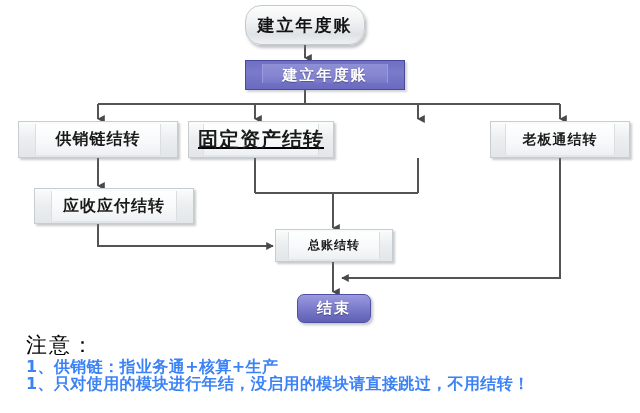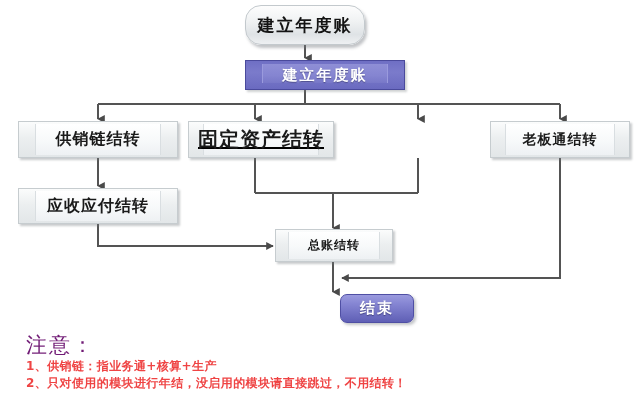--- a/index.html
+++ b/index.html
@@ -102,48 +102,47 @@
     white-space: nowrap;
     text-shadow: 0 1px 1px rgba(40,40,90,0.55);
   }
 
   
   .purpleround {
     border-radius: 7px;
     background: linear-gradient(to bottom, #9a9ade 0%, #8484d2 35%, #5f5fb5 100%);
     border: 1px solid #4f4fa4;
     box-shadow: 2px 2px 3px rgba(120,125,130,0.45);
-    margin-left: 43px;
   }
   .purpleround .txt {
     color: #ffffff;
     font-weight: 700;
     letter-spacing: 2px;
     white-space: nowrap;
     text-shadow: 0 1px 1px rgba(40,40,90,0.6);
   }
 
   
   #note {
     position: absolute;
     left: 26px;
     top: 333px;
     width: 470px;
   }
   #note .note-title {
-    color: #701a75;
+    color: #000000;
     font-size: 21px;
     font-weight: 400;
     letter-spacing: 2px;
     line-height: 25px;
     white-space: nowrap;
   }
   #note .note-line {
-    color: #ef4444;
-    font-size: 12px;
+    color: #3b82f6;
+    font-size: 16px;
     font-weight: 700;
     line-height: 17px;
     letter-spacing: 0.4px;
     white-space: nowrap;
   }
 </style>
 </head>
 <body>
 
 <div id="canvas">
@@ -206,33 +205,33 @@
     <span class="inner"></span>
     <span class="txt">固定资产结转</span>
   </div>
 
 
   <div class="node proc" style="left:490px; top:121px; width:140px; height:37px; font-size:14px;">
     <span class="inner"></span>
     <span class="txt">老板通结转</span>
   </div>
 
-  <div class="node proc" style="left:18px; top:188px; width:160px; height:36px; font-size:16px;">
+  <div class="node proc" style="left:34px; top:188px; width:160px; height:36px; font-size:16px;">
     <span class="inner"></span>
     <span class="txt">应收应付结转</span>
   </div>
 
   <div class="node proc" style="left:275px; top:229px; width:118px; height:33px; font-size:12px;">
     <span class="inner"></span>
     <span class="txt">总账结转</span>
   </div>
 
   <div class="node purpleround" style="left:297px; top:294px; width:74px; height:29px; font-size:15px;">
     <span class="txt">结束</span>
   </div>
 
   <div id="note">
     <div class="note-title">注意：</div>
     <div class="note-line">1、供销链：指业务通+核算+生产</div>
-    <div class="note-line">2、只对使用的模块进行年结，没启用的模块请直接跳过，不用结转！</div>
+    <div class="note-line">1、只对使用的模块进行年结，没启用的模块请直接跳过，不用结转！</div>
   </div>
 
 </div>
 
 </body></html>

